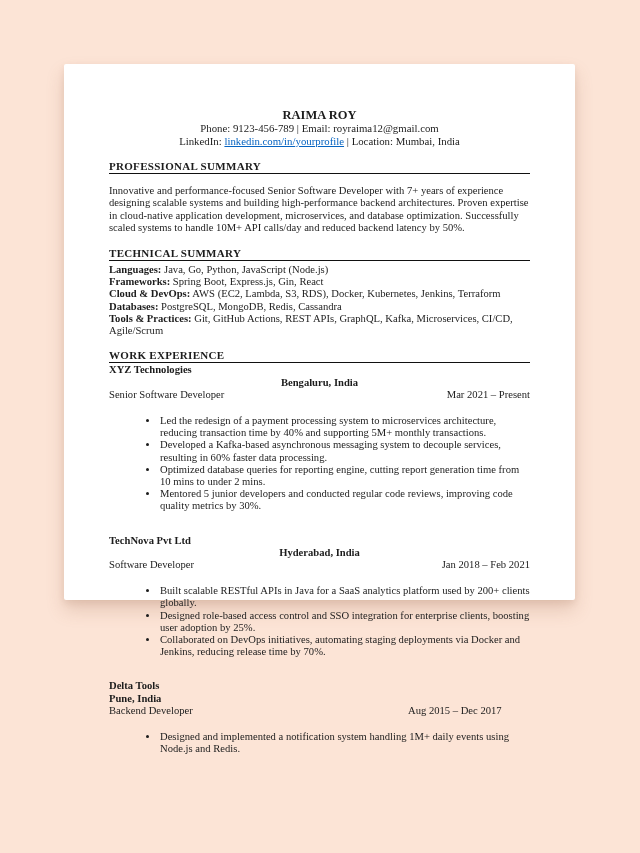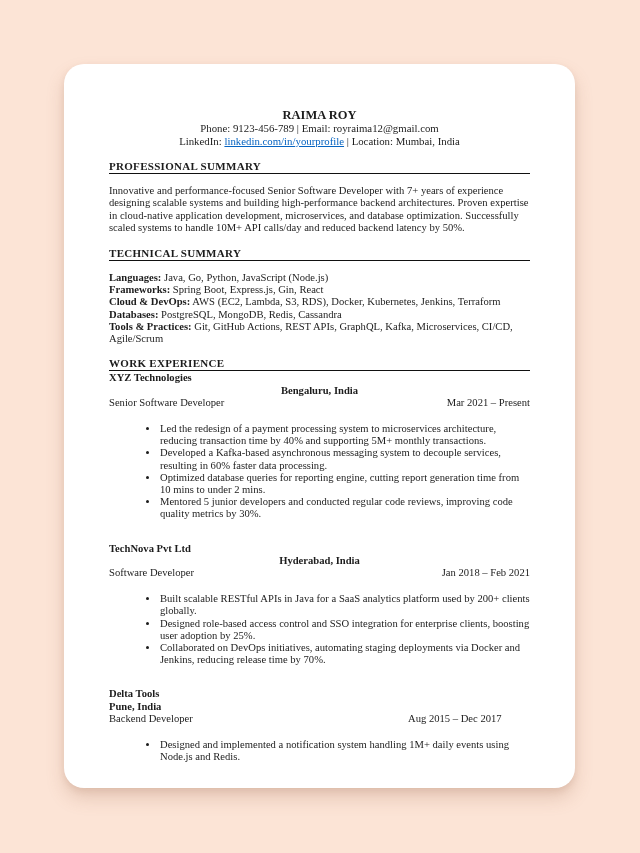--- a/index.html
+++ b/index.html
@@ -7,23 +7,23 @@
     width: 640px; height: 853px;
     background: #fce4d6;
     position: relative;
     overflow: hidden;
     font-family: "Liberation Serif", serif;
     color: #1c1c1c;
   }
   .paper {
     position: absolute;
     left: 64px; top: 64px;
-    width: 511px; height: 724px;
+    width: 511px; height: 536px;
     background: #ffffff;
-    border-radius: 20px;
+    border-radius: 2px;
     box-shadow: 0 10px 18px rgba(150, 95, 70, 0.22), 0 3px 6px rgba(150, 95, 70, 0.12);
     box-sizing: border-box;
     padding: 44px 45px 0 45px;
   }
   .name {
     font-size: 12.5px; font-weight: bold;
     text-align: center; line-height: 14px;
   }
   .contact {
     font-size: 10.8px; text-align: center; line-height: 13px;
@@ -32,21 +32,21 @@
   .heading {
     font-size: 11px; font-weight: bold; letter-spacing: 0.3px;
     border-bottom: 1.2px solid #111111;
     padding-bottom: 1px;
     margin-top: 12px;
   }
   .para {
     font-size: 10.6px; line-height: 12.4px;
     margin: 11px 0 0 0;
   }
-  .skills { margin-top: 11px; font-size: 10.6px; line-height: 12.3px; }
+  .skills { margin-top: 3px; font-size: 10.6px; line-height: 12.3px; }
   .skill-line b { font-weight: bold; }
   .job { font-size: 10.6px; line-height: 12.2px; }
   .job-first { margin-top: 1px; }
   .job-gap { margin-top: 22px; }
   .job-head { display: flex; justify-content: space-between; font-weight: bold; flex-direction: column; }
   .job-sub  { display: flex; justify-content: space-between; }
   .right { text-align: center; }
   .left-col { width: 122px; text-align: left; }
   ul.bullets { margin: 14px 0 0 0; padding: 0 0 0 50px; list-style: disc; }
   ul.bullets li { margin: 0; padding: 0 0 0 1px; }

